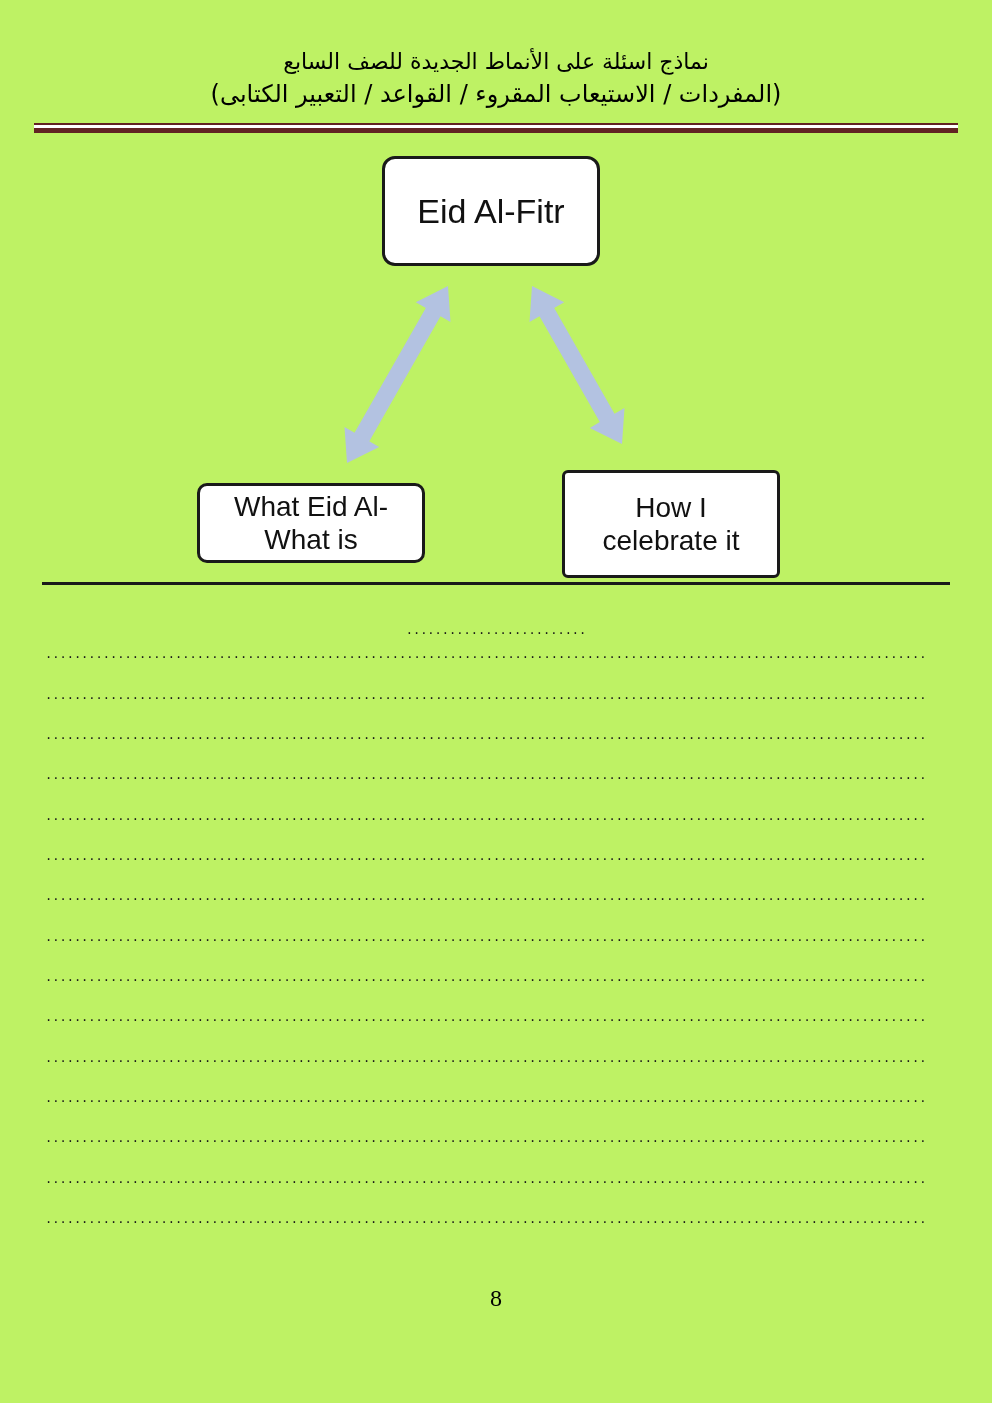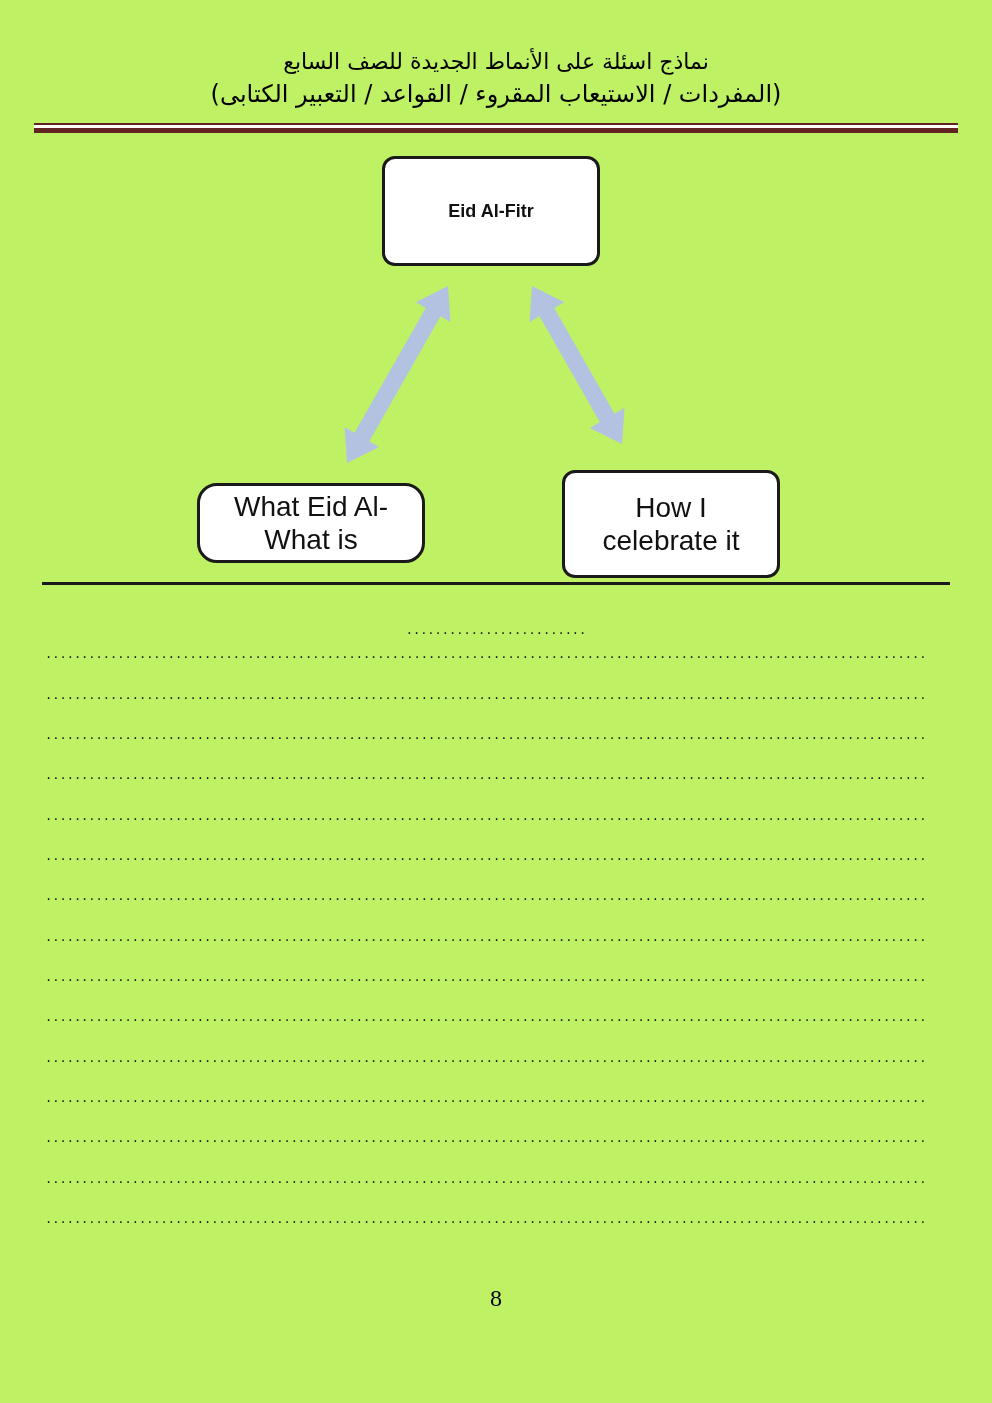--- a/index.html
+++ b/index.html
@@ -19,23 +19,23 @@
     border-top:2.5px solid var(--divider);border-bottom:5px solid var(--divider);
     padding-top:2.5px;background:#fff;
   }
   
   .dbox{
     position:absolute;box-sizing:border-box;border:3.5px solid var(--box-border);
     border-radius:13px;background:#fff;display:flex;flex-direction:column;
     align-items:center;justify-content:center;text-align:center;
   }
   .box-top{left:382px;top:156px;width:218px;height:110px;}
-  .box-top .dbox-label{font-weight:bold;font-size:18px;line-height:32px;}
-  .box-left{left:197px;top:483px;width:228px;height:80px;border-radius:20px;}
-  .box-right{left:562px;top:470px;width:218px;height:108px;border-radius:13px;}
+  .box-top .dbox-label{font-weight:normal;font-size:34px;line-height:32px;}
+  .box-left{left:197px;top:483px;width:228px;height:80px;border-radius:10px;}
+  .box-right{left:562px;top:470px;width:218px;height:108px;border-radius:6px;}
   .box-left .dbox-label,.box-right .dbox-label{font-size:28px;line-height:33px;font-weight:normal;}
   .arrows-svg{position:absolute;left:300px;top:270px;}
   .rule-line{position:absolute;top:582px;left:42px;width:908px;height:2.5px;background:var(--rule);}
   
   .dots{
     font-family:"DejaVu Sans Mono",monospace;font-size:12px;line-height:1;
     color:var(--dots);letter-spacing:0;white-space:nowrap;
   }
   .short-line{
     position:absolute;top:616px;left:0;width:100%;height:20px;

